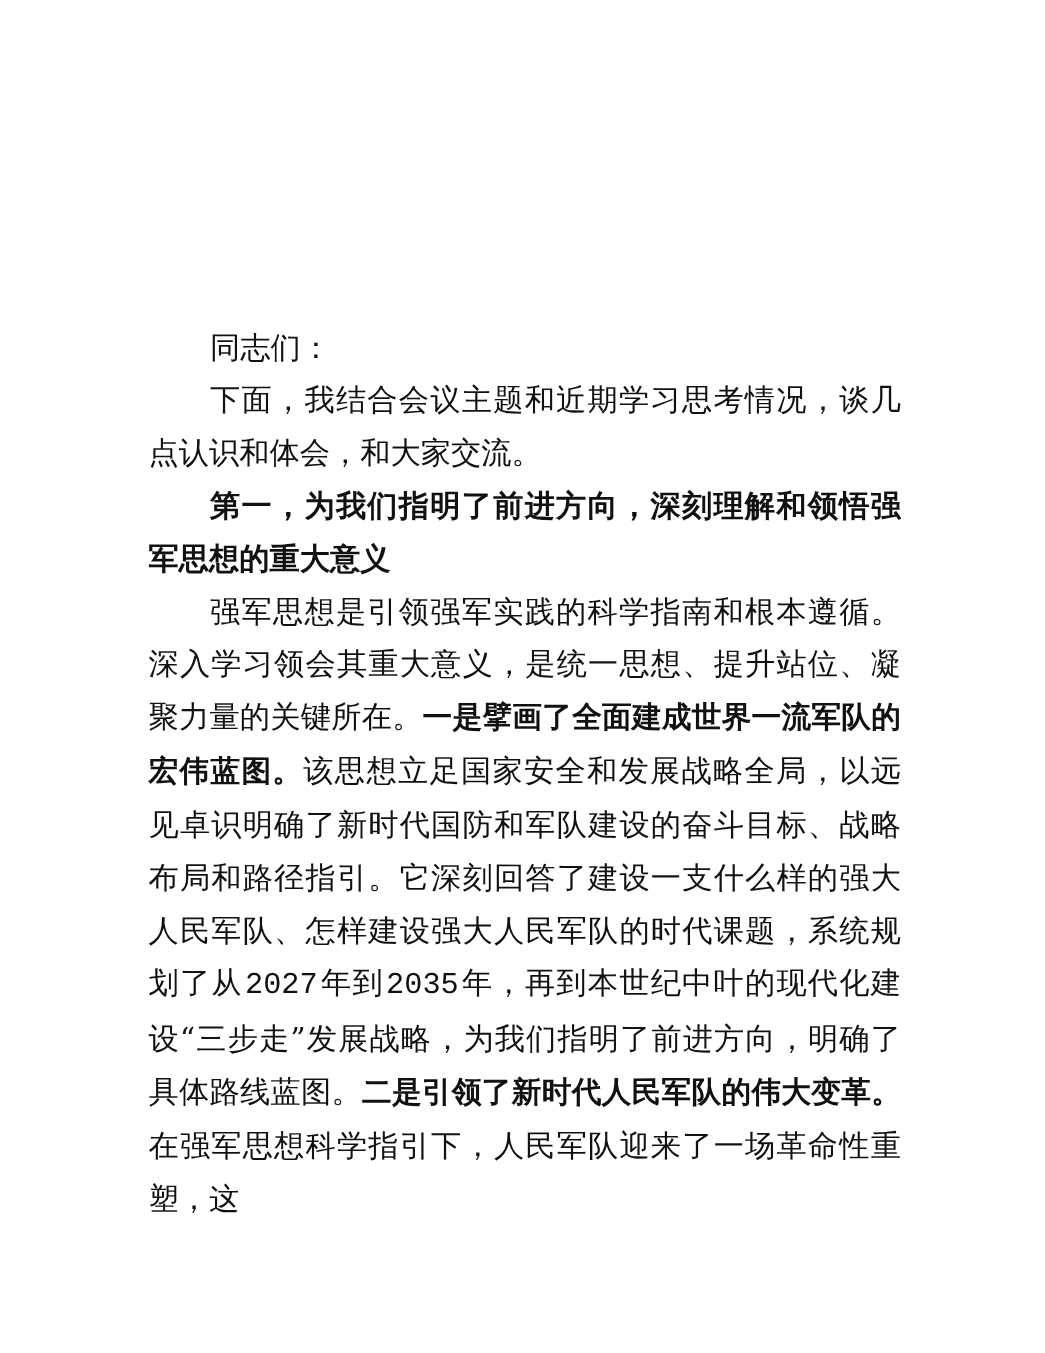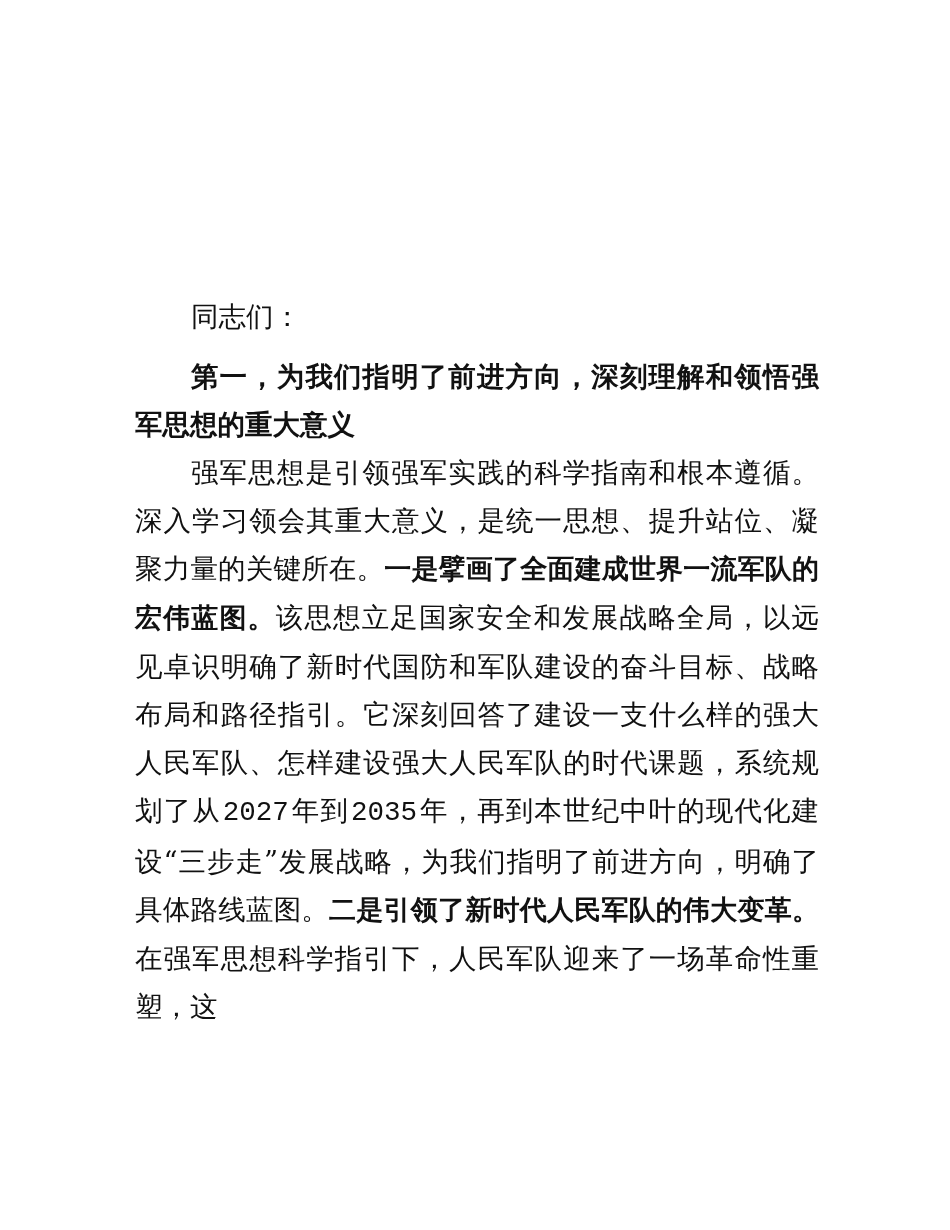--- a/index.html
+++ b/index.html
@@ -51,21 +51,21 @@
     text-justify: inter-character;
     text-align-last: left;
     color: #111111;
     -webkit-font-smoothing: antialiased;
   }
   p.indent {
     text-indent: 56px;
   }
   p.salutation {
     text-indent: 56px;
-    margin-bottom: 12px;
+    margin-bottom: 0;
   }
   p.heading {
     font-family: "DejaVu Sans", "Liberation Sans", sans-serif;
     font-weight: 700;
     font-size: 27.5px;
     line-height: 48px;
     text-indent: 56px;
     text-align: justify;
     text-align-last: left;
     letter-spacing: 0;
@@ -84,20 +84,21 @@
 </head>
 <body>
 
 <div class="page">
 
 
   <div class="body-block">
 
     <p class="para salutation">同志们：</p>
 
+    <p class="para indent">下面，我结合会议主题和近期学习思考情况，谈几点认识和体会，和大家交流。</p>
 
     <p class="para heading">第一，为我们指明了前进方向，深刻理解和领悟强军思想的重大意义</p>
 
     <p class="para indent"><span>强军思想是引领强军实践的科学指南和根本遵循。深入学习领会其重大意义，是统一思想、提升站位、凝聚力量的关键所在。</span><span class="b">一是擘画了全面建成世界一流军队的宏伟蓝图。</span><span>该思想立足国家安全和发展战略全局，以远见卓识明确了新时代国防和军队建设的奋斗目标、战略布局和路径指引。它深刻回答了建设一支什么样的强大人民军队、怎样建设强大人民军队的时代课题，系统规划了从</span><span class="num">2027</span><span>年到</span><span class="num">2035</span><span>年，再到本世纪中叶的现代化建设“三步走”发展战略，为我们指明了前进方向，明确了具体路线蓝图。</span><span class="b">二是引领了新时代人民军队的伟大变革。</span><span>在强军思想科学指引下，人民军队迎来了一场革命性重塑，这</span></p>
 
   </div>
 
 </div>
 
 </body></html>

